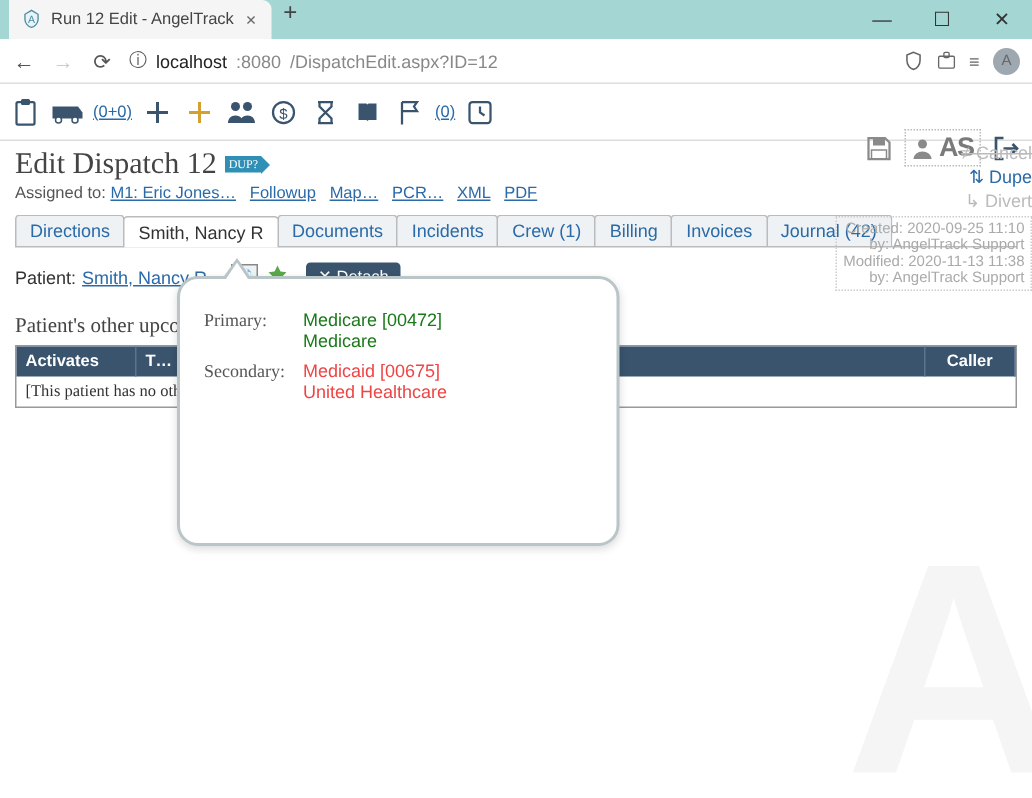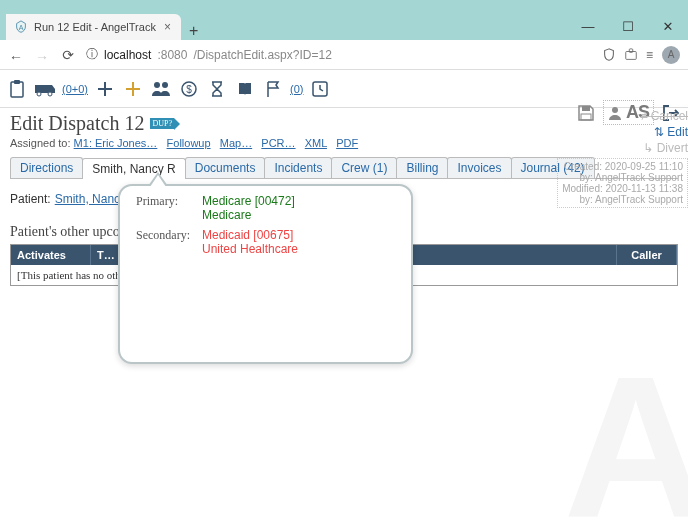--- a/index.html
+++ b/index.html
@@ -1,17 +1,17 @@
 <!DOCTYPE html>
 <html><head>
 <meta charset="utf-8">
 <style>
   * { box-sizing: border-box; margin: 0; padding: 0; }
   body { font-family: "Segoe UI", Arial, sans-serif; font-size: 12px; color: #333; background: #fff; width: 688px; height: 532px; overflow: hidden; position: relative; }
-  .titlebar { height: 40px; background: #a4d6d4; display: flex; align-items: flex-end; }
+  .titlebar { height: 26px; background: #a4d6d4; display: flex; align-items: flex-start; }
   .tab { background: #f5f5f5; height: 26px; display: flex; align-items: center; padding: 0 8px; gap: 6px; border-top-right-radius: 6px; min-width: 160px; margin-left: 6px; }
   .tab .favicon { width: 14px; height: 14px; display:inline-block; }
   .tab .title { font-size: 11px; color: #444; flex: 1; }
   .tab .x { font-size: 12px; color: #666; padding: 0 2px; cursor: pointer; }
   .newtab { font-size: 16px; color: #444; padding: 0 8px; cursor: pointer; }
   .winbtns { margin-left: auto; display: flex; }
   .winbtns div { width: 40px; text-align: center; font-size: 13px; color: #333; line-height: 26px; cursor:pointer; }
   .addrbar { height: 30px; border-bottom: 1px solid #ddd; display: flex; align-items: center; padding: 0 8px; gap: 10px; }
   .navicon { width: 16px; text-align: center; color: #555; font-size: 14px; cursor: pointer; }
   .url { flex:1; display:flex; align-items:center; gap:6px; color:#555; font-size: 12px; }
@@ -45,21 +45,21 @@
   .detach { background:#3a546e; color:#fff; border:none; padding:3px 8px; border-radius:3px; font-size:11px; cursor:pointer; margin-left:6px;}
   .subhead { font-family:"Times New Roman",serif; font-size:14px; padding:12px 10px 4px 10px; color:#444;}
   .grid { margin:0 10px; border:1px solid #999; }
   .grid .ghead { background:#3a546e; color:#fff; display:flex; font-size:11px; font-weight:bold;}
   .grid .ghead div { padding:4px 6px; border-right:1px solid #5a7490;}
   .grid .grow { display:flex; font-size:11px; font-family:"Times New Roman",serif;}
   .grid .grow div { padding:4px 6px;}
   .col-act{width:80px;} .col-t{width:40px;} .col-dest{width:80px;} .col-addr{flex:1;} .col-call{width:60px;text-align:center;}
   .empty { flex:1; padding:4px 6px;}
   
-  .popover { position:absolute; left:118px; top:184px; width:295px; height:180px; background:#fff; border:2px solid #b9c5c7; border-radius:14px; box-shadow:0 2px 6px rgba(0,0,0,.15); padding:4px 14px; font-size:12px;}
+  .popover { position:absolute; left:118px; top:184px; width:295px; height:180px; background:#fff; border:2px solid #b9c5c7; border-radius:14px; box-shadow:0 2px 6px rgba(0,0,0,.15); padding:16px 14px; font-size:12px;}
   .popover:before { content:""; position:absolute; top:-14px; left:28px; width:0;height:0;border-left:10px solid transparent;border-right:10px solid transparent;border-bottom:14px solid #b9c5c7;}
   .popover:after { content:""; position:absolute; top:-11px; left:30px; width:0;height:0;border-left:8px solid transparent;border-right:8px solid transparent;border-bottom:12px solid #fff;}
   .popover table td { padding:2px 10px 2px 0; vertical-align:top;}
   .popover .lbl { font-family:"Times New Roman",serif; color:#555;}
   .popover .p1 { color:#1a7a1a;}
   .popover .p2 { color:#ef4444;}
   .watermark { position:absolute; right:-20px; bottom:-30px; font-size:200px; color:#f5f5f5; font-family:Arial; font-weight:bold; pointer-events:none; user-select:none;}
   svg { display:block; }
 </style>
 </head>
@@ -200,21 +200,21 @@
       <span>Edit Dispatch 12</span> 
       <span class="badge">DUP?</span>
     </h1>
   <div class="assigned">
     <span>Assigned to:</span>
     <a>M1: Eric Jones…</a>
     <span id="hlinks"> &nbsp; <a>Followup</a> &nbsp; <a>Map…</a> &nbsp; <a>PCR…</a> &nbsp; <a>XML</a> &nbsp; <a>PDF</a></span>
   </div>
   <div class="rightmeta">
     <span class="action disabled">≠ <span>Cancel</span></span>
-    <span class="action">⇅ <span>Edit</span></span>
+    <span class="action">⇅ <span>Dupe</span></span>
     <span class="action" style="color:#bbb">↳ <span>Divert</span></span>
     <div class="metabox">
       <div><span>Created:</span> <span>2020-09-25 11:10</span></div>
       <div>by: AngelTrack Support</div>
       <div><span>Modified:</span> <span>2020-11-13 11:38</span></div>
       <div>by: AngelTrack Support</div>
     </div>
   </div>
 </div>
 

